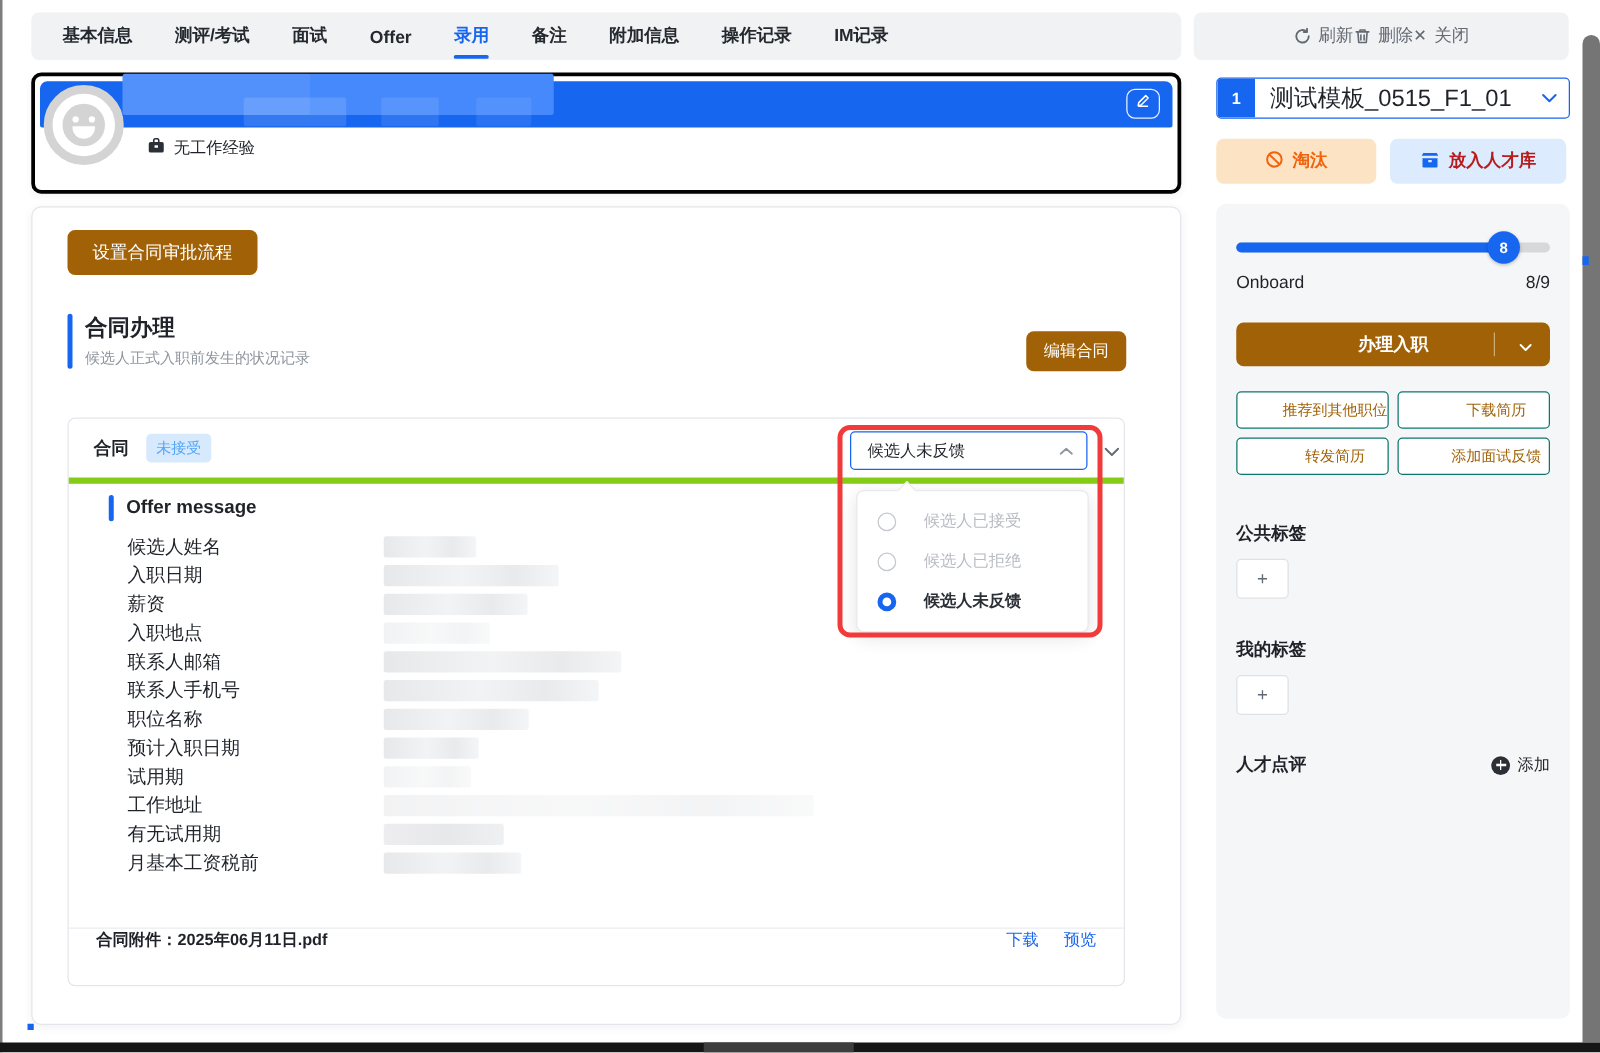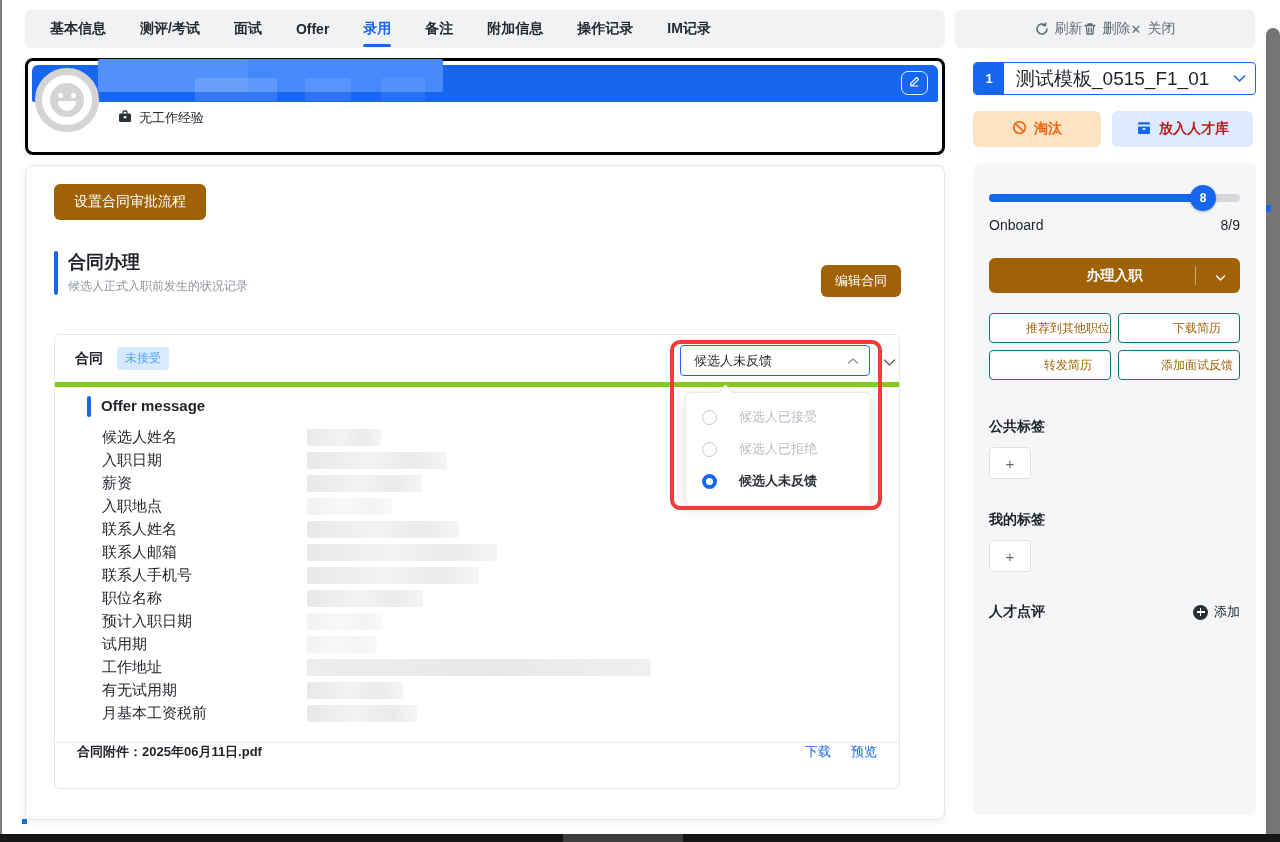--- a/index.html
+++ b/index.html
@@ -281,24 +281,20 @@
         </div>
       <div class="frow">
           <span class="flabel">薪资</span>
           <span class="fvalue" style="width: 115px;"></span>
         </div>
       <div class="frow">
           <span class="flabel">入职地点</span>
           <span class="fvalue" style="width: 85px;"></span>
         </div>
       <div class="frow">
-          <span class="flabel">联系人姓名</span>
-          <span class="fvalue" style="width: 152px;"></span>
-        </div>
-      <div class="frow">
           <span class="flabel">联系人邮箱</span>
           <span class="fvalue" style="width: 190px;"></span>
         </div>
       <div class="frow">
           <span class="flabel">联系人手机号</span>
           <span class="fvalue" style="width: 172px;"></span>
         </div>
       <div class="frow">
           <span class="flabel">职位名称</span>
           <span class="fvalue" style="width: 116px;"></span>

